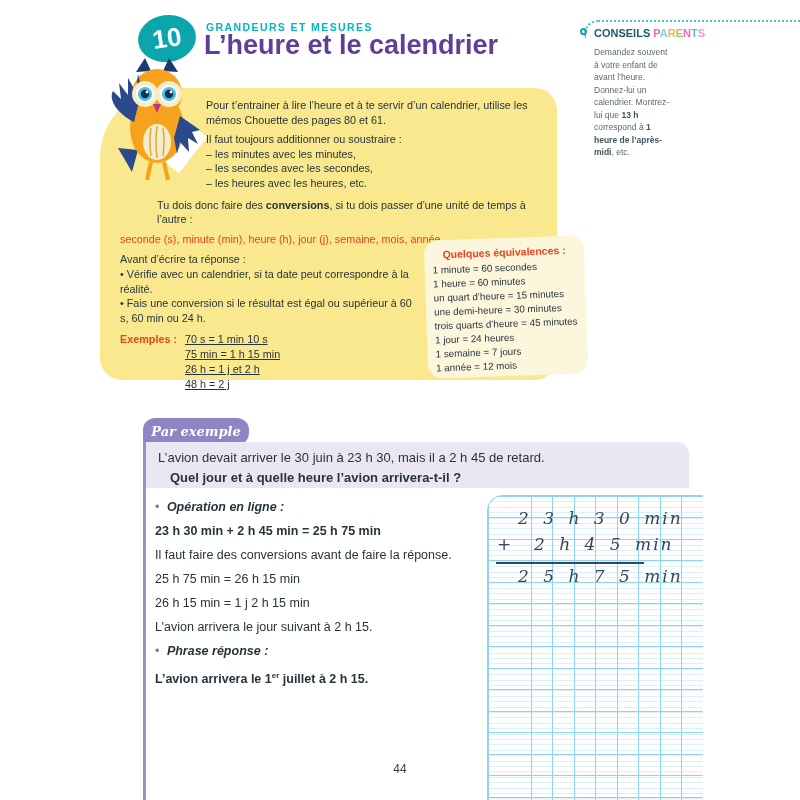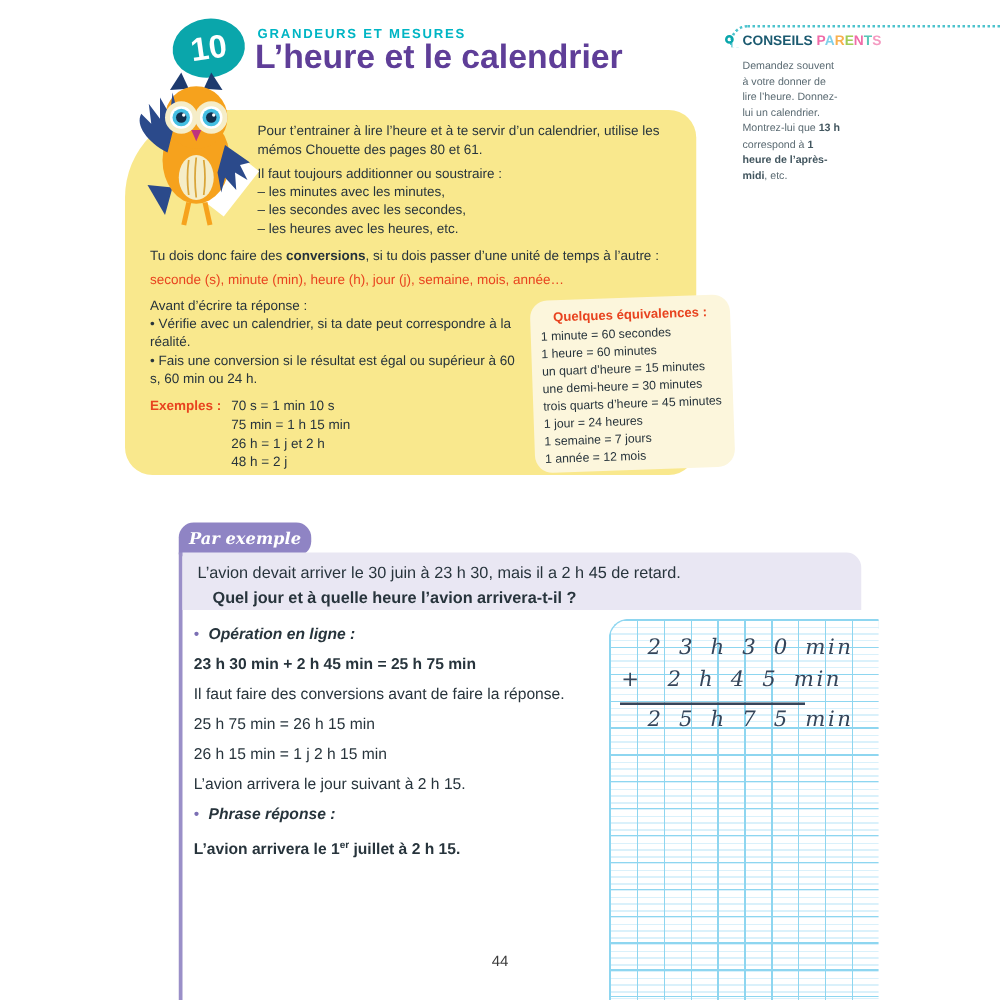--- a/index.html
+++ b/index.html
@@ -33,21 +33,21 @@
 
   
   .memo-box{position:absolute;left:100px;top:88px;width:457px;height:292px;background:var(--yellow);
     border-radius:70px 22px 22px 22px;padding:10px 14px 8px 20px;font-size:10.8px;line-height:14.6px;color:var(--ink);}
   .memo-box .indent{margin-left:86px;width:338px;}
   .memo-box p{margin-bottom:5px;}
   .memo-units{color:var(--red);font-weight:normal;white-space:nowrap;}
   .memo-bullets{width:300px;}
   .examples{display:flex;margin-top:7px;}
   .examples-label{color:var(--red);font-weight:bold;margin-right:8px;}
-  .examples-values div{line-height:15px;}
+  .examples-values div{line-height:15px;text-decoration:underline;}
   .bubble-notch{position:absolute;left:52px;top:30px;width:46px;height:46px;background:#fff;transform:rotate(38deg);}
 
   
   .equiv-box{position:absolute;left:426px;top:238px;width:160px;height:138px;background:var(--equiv-bg);
     border-radius:14px;transform:rotate(-2deg);padding:7px 8px;font-size:9.8px;line-height:14px;color:var(--ink);}
   .equiv-title{color:var(--red);font-weight:bold;text-align:center;font-size:10.5px;margin-bottom:2px;}
 
   
   .owl{position:absolute;left:106px;top:56px;width:104px;height:136px;}
 
@@ -94,33 +94,33 @@
   <div class="category">GRANDEURS ET MESURES</div>
   <h1 class="page-title">L’heure et le calendrier</h1>
 
   <div class="conseils-frame"></div>
   <div class="conseils-dot"></div>
   <div class="conseils-title">
     <span>CONSEILS</span>
     <span class="colored"><span style="color: rgb(240, 107, 168);">P</span><span style="color: rgb(127, 208, 234);">A</span><span style="color: rgb(249, 176, 78);">R</span><span style="color: rgb(159, 204, 87);">E</span><span style="color: rgb(240, 107, 168);">N</span><span style="color: rgb(89, 198, 184);">T</span><span style="color: rgb(244, 154, 193);">S</span></span>
   </div>
   <div class="conseils-body">
-    <span>Demandez souvent à votre donner de lire l’heure. Donnez-lui un calendrier. Montrez-lui que </span><b>13 h</b><span> correspond à </span><b>1 heure de l’après-midi</b><span>, etc.</span>
+    <span>Demandez souvent à votre enfant de avant l’heure. Donnez-lui un calendrier. Montrez-lui que </span><b>13 h</b><span> correspond à </span><b>1 heure de l’après-midi</b><span>, etc.</span>
   </div>
 
   <div class="memo-box">
     <div class="bubble-notch"></div>
     <p class="indent">Pour t’entrainer à lire l’heure et à te servir d’un calendrier, utilise les mémos Chouette des pages 80 et 61.</p>
     <div class="indent">
       <div>Il faut toujours additionner ou soustraire :</div>
       <div>– les minutes avec les minutes,</div>
       <div>– les secondes avec les secondes,</div>
       <div>– les heures avec les heures, etc.</div>
     </div>
-    <p style="margin-top:7px;">
+    <p style="margin-top:7px;margin-left:37px;">
       <span>Tu dois donc faire des </span><b>conversions</b><span>, si tu dois passer d’une unité de temps à l’autre :</span>
     </p>
     <p class="memo-units">seconde (s), minute (min), heure (h), jour (j), semaine, mois, année…</p>
     <p style="margin-top:6px;margin-bottom:0;">Avant d’écrire ta réponse :</p>
     <div class="memo-bullets">
       <div>• Vérifie avec un calendrier, si ta date peut correspondre à la réalité.</div>
       <div>• Fais une conversion si le résultat est égal ou supérieur à 60 s, 60 min ou 24 h.</div>
     </div>
     <div class="examples">
       <div class="examples-label">Exemples :</div>

